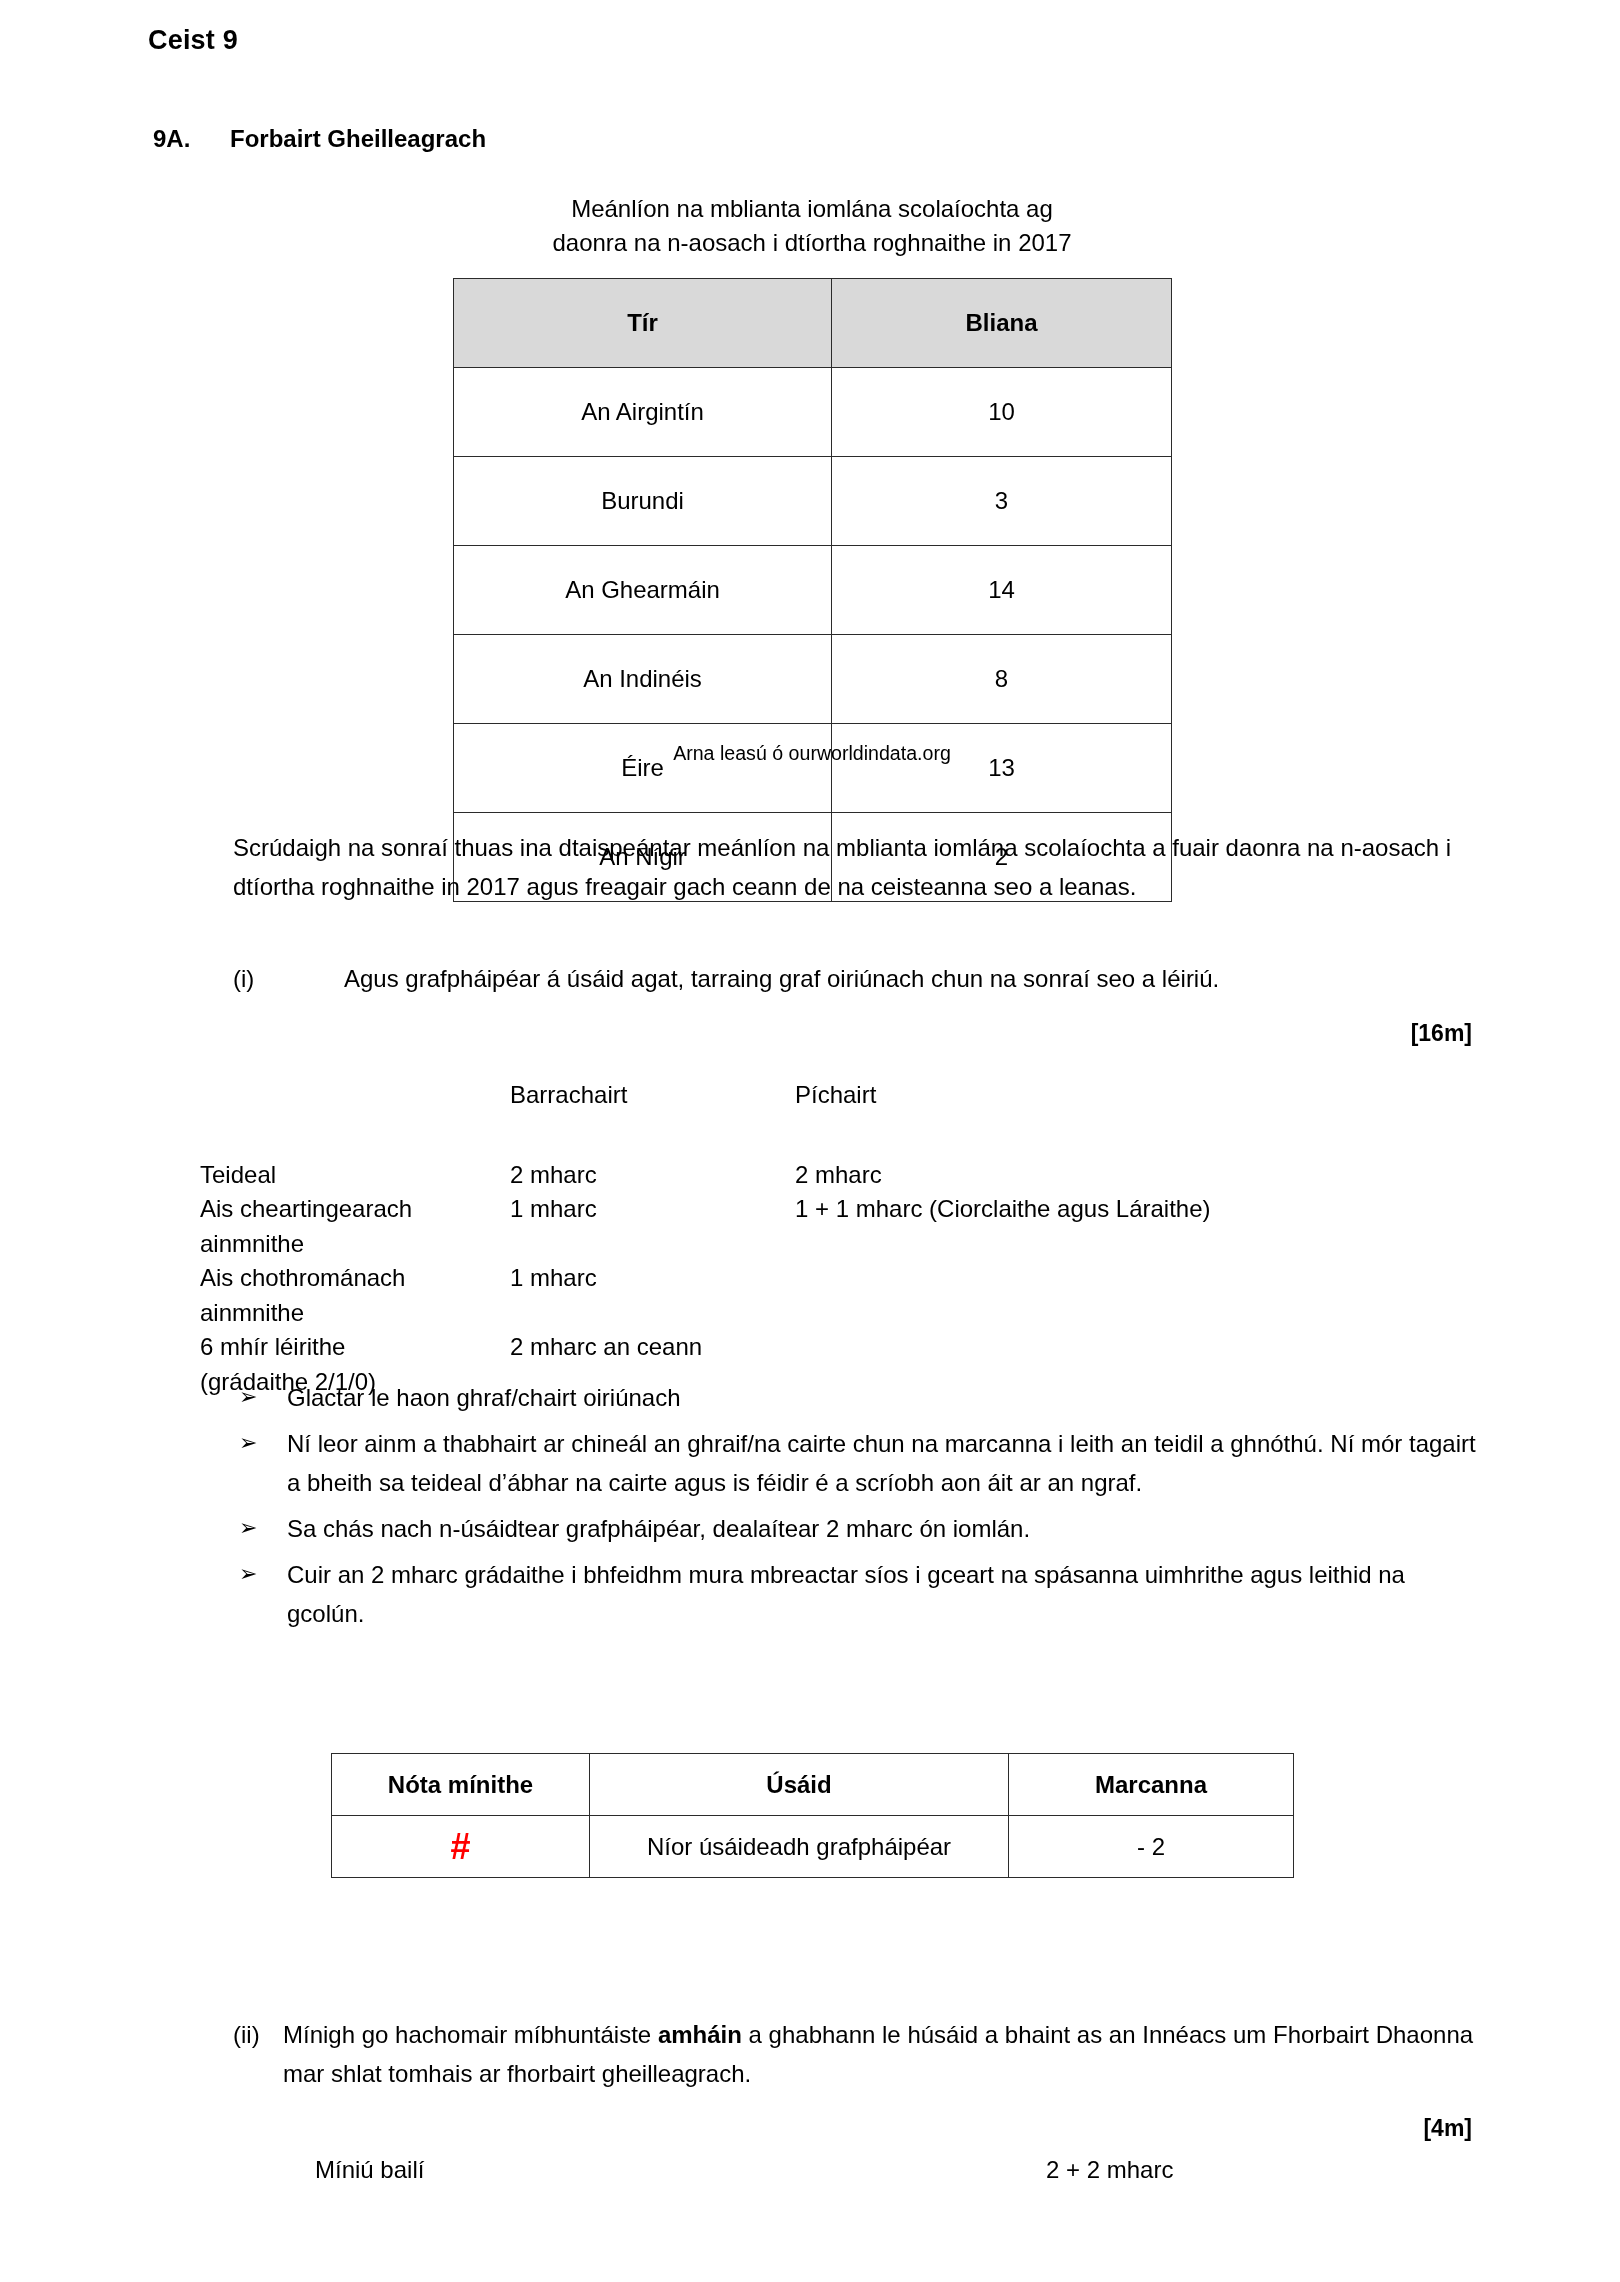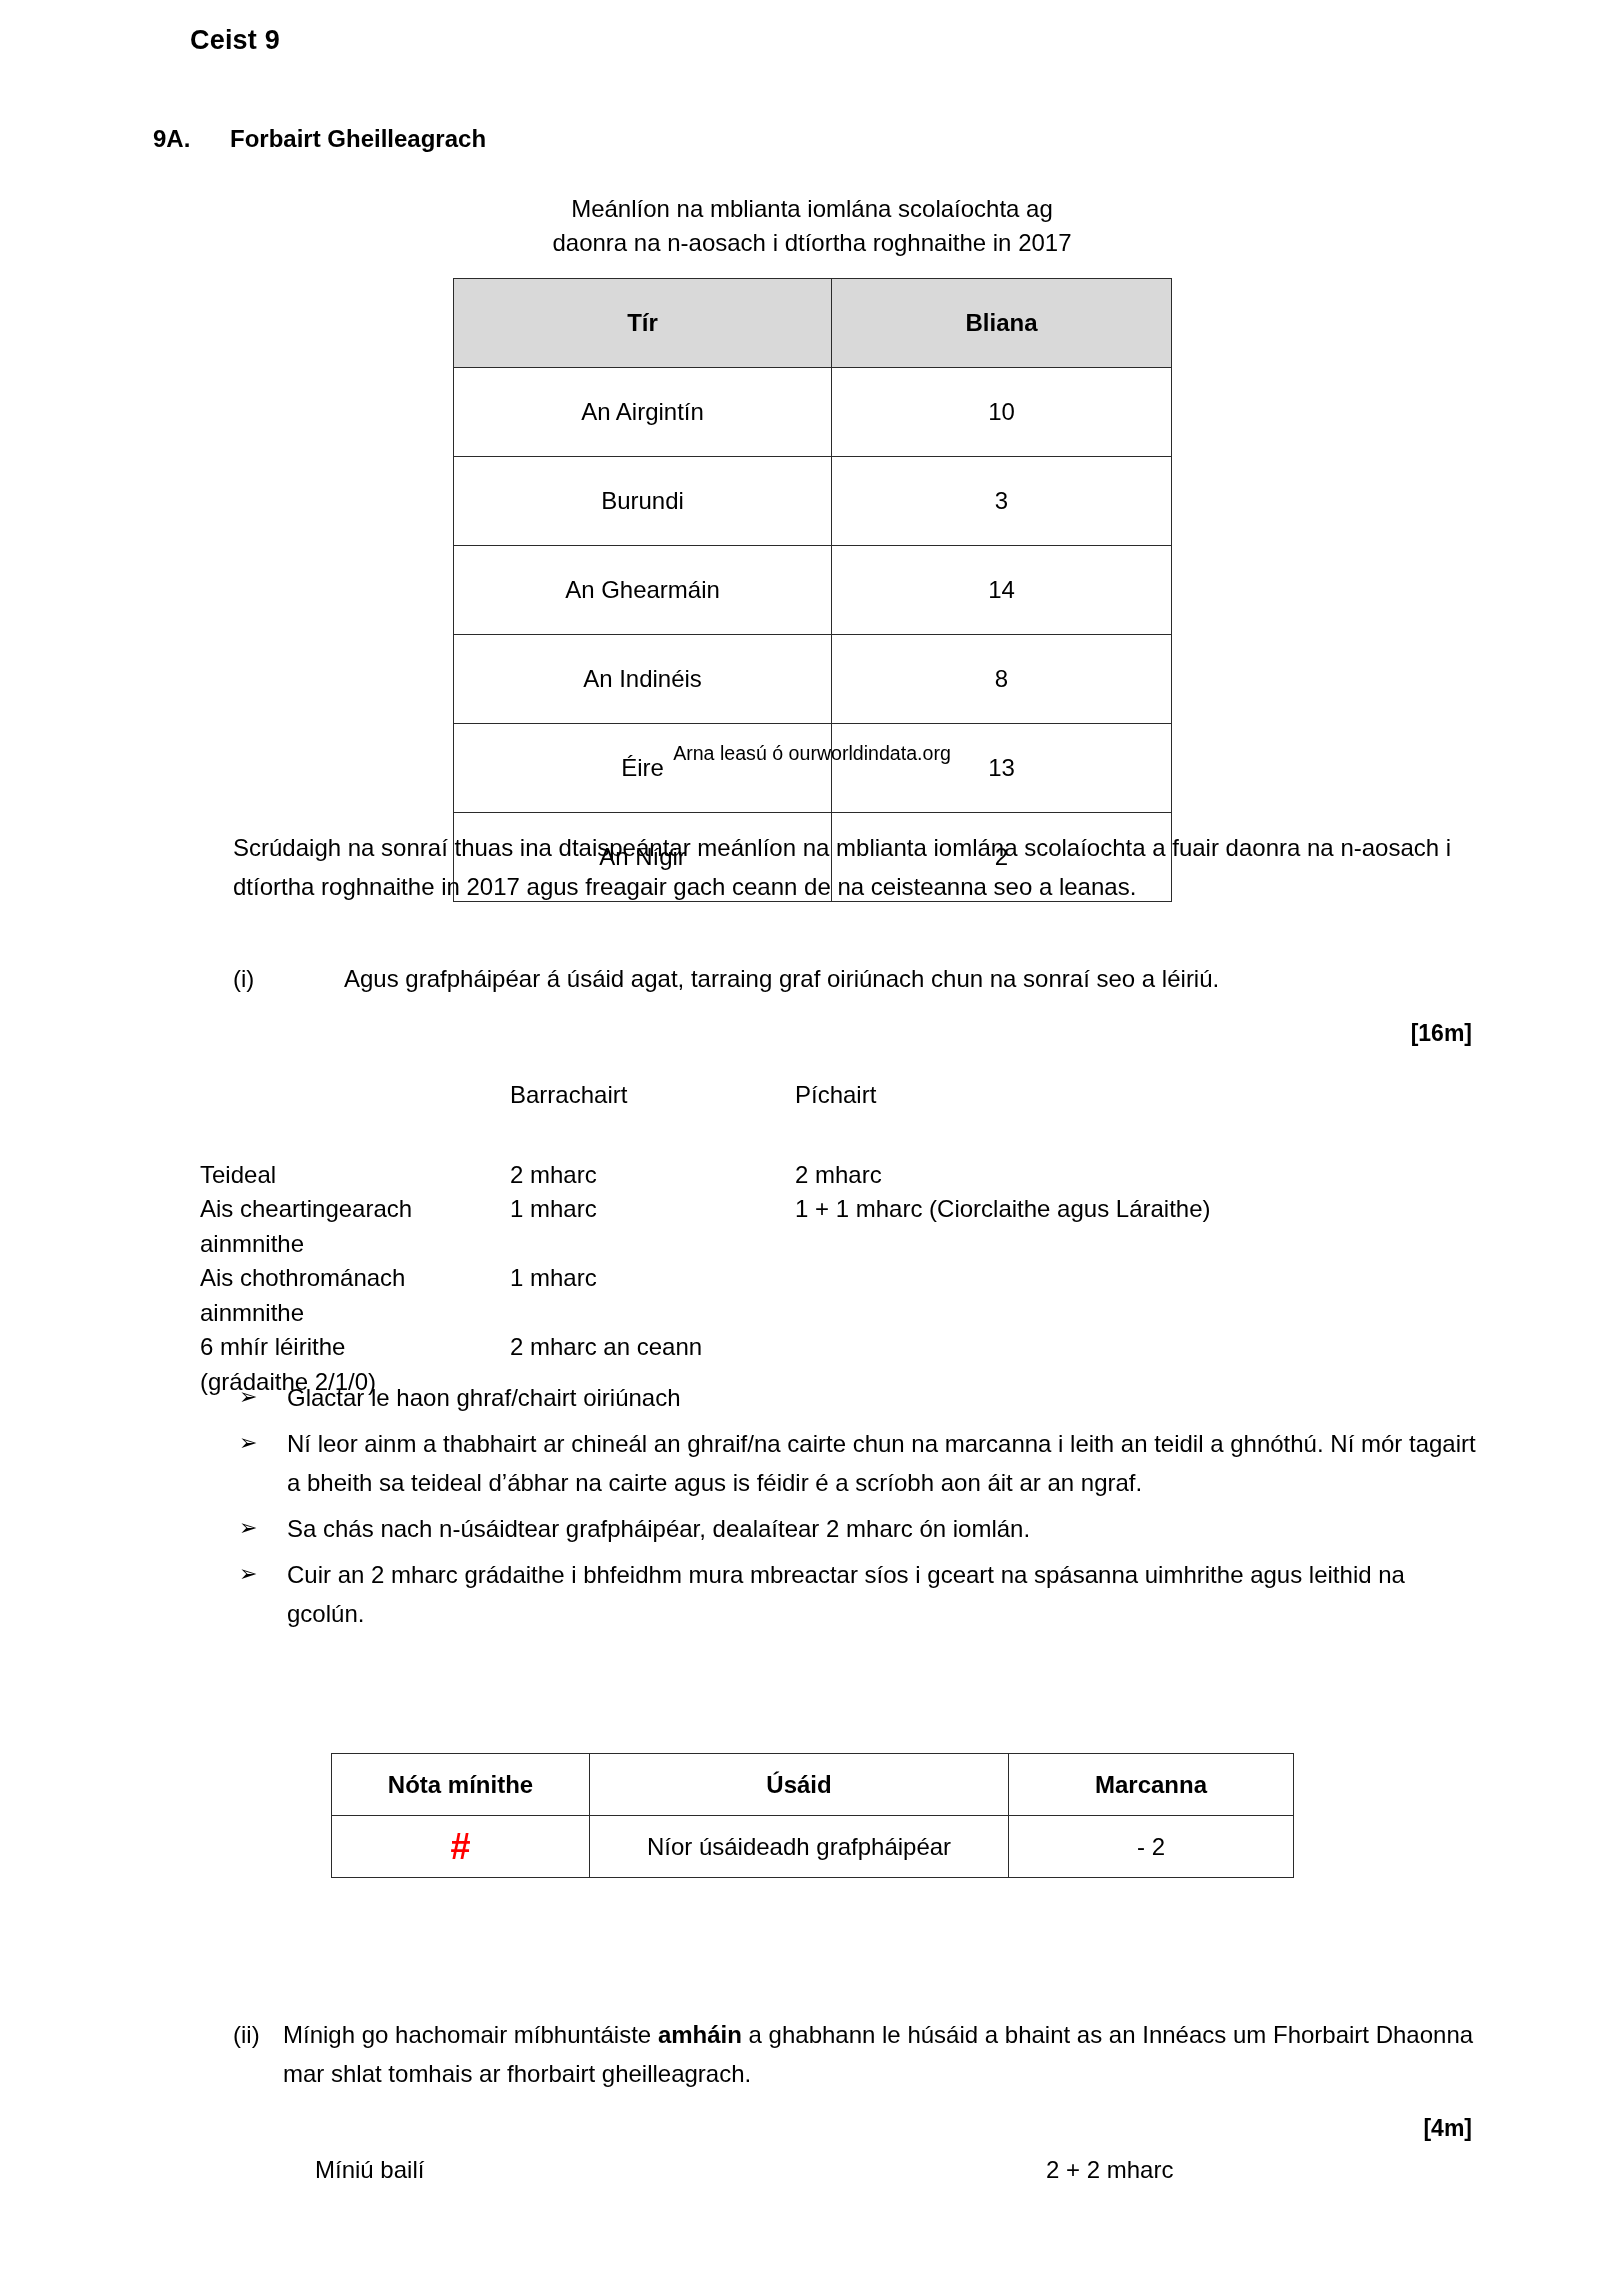--- a/index.html
+++ b/index.html
@@ -22,21 +22,20 @@
   }
 
   
   .h-ceist {
     position: absolute;
     left: 148px;
     top: 25px;
     font-size: 27px;
     font-weight: bold;
     letter-spacing: 0.2px;
-    margin-left: 42px;
   }
   .h-sub {
     position: absolute;
     left: 153px;
     top: 125px;
     font-size: 24px;
     font-weight: bold;
   }
   .h-sub .lbl { display: inline-block; width: 77px; }
 

